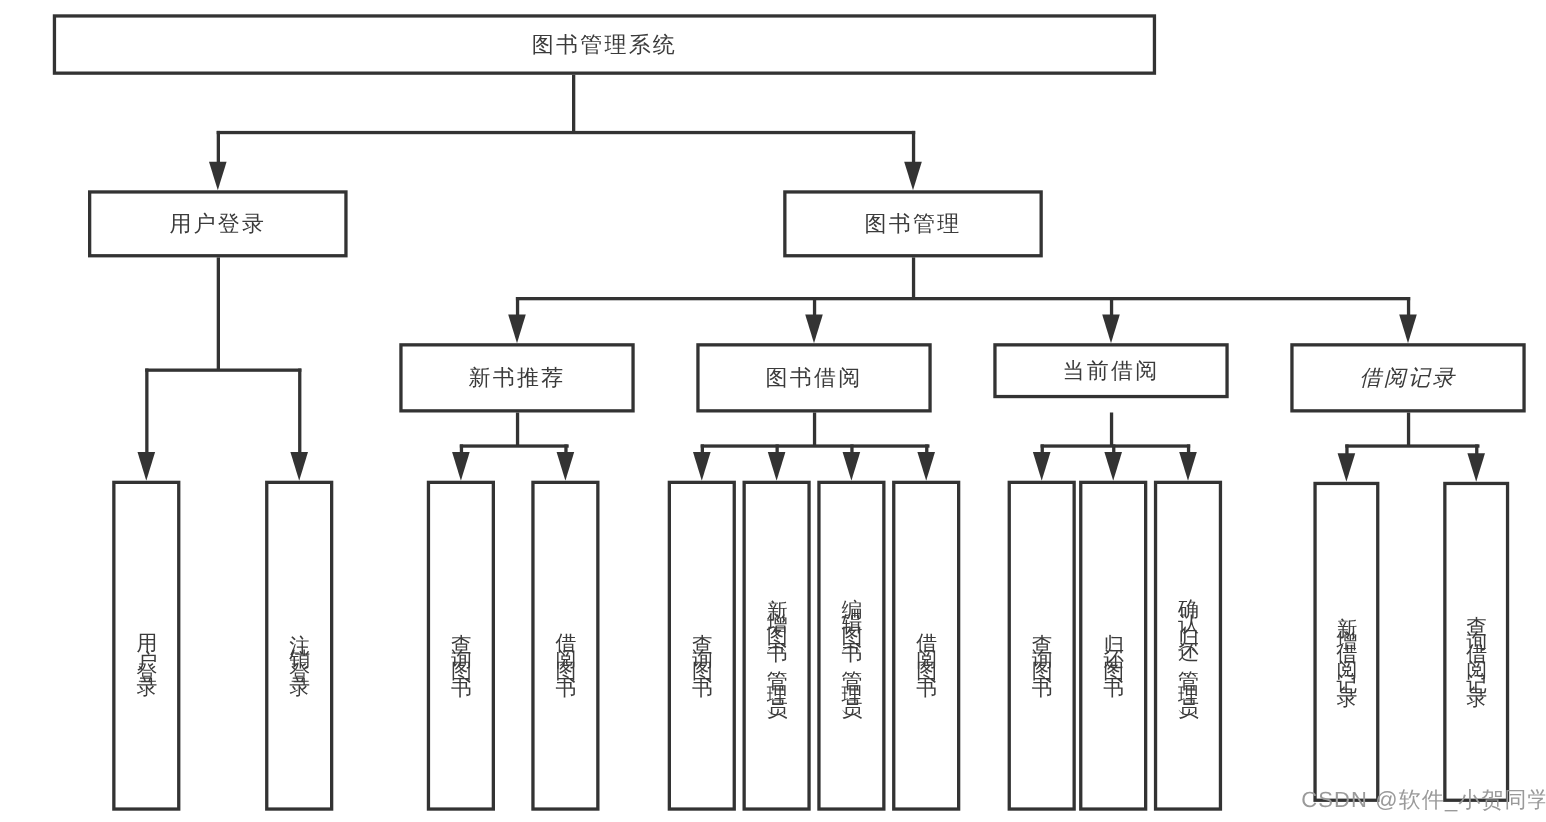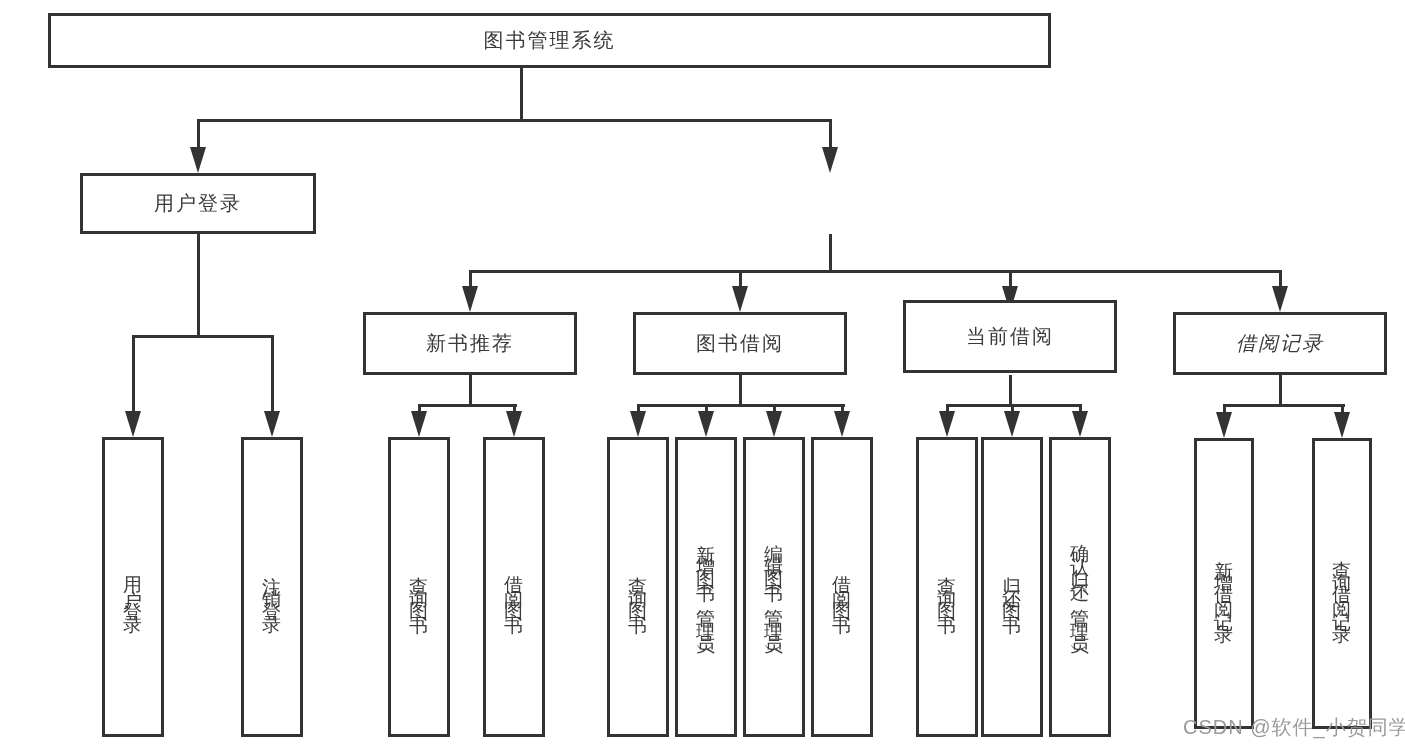--- a/index.html
+++ b/index.html
@@ -70,20 +70,21 @@
   <div class="box" style="left:20px; top:13px; width:1003px; height:55px;margin-left:28px;">图书管理系统</div>
 
   <div class="vline" style="left:520px; top:68px; height:52px;"></div>
   <div class="hline" style="left:197px; top:119px; width:635px;"></div>
   <div class="vline" style="left:197px; top:119px; height:31px;"></div>
   <div class="arr" style="left:190px; top:147px;"></div>
   <div class="vline" style="left:829px; top:119px; height:31px;"></div>
   <div class="arr" style="left:822px; top:147px;"></div>
 
   <div class="box" style="left:80px; top:173px; width:236px; height:61px;">用户登录</div>
+  <div class="box" style="left:712px; top:173px; width:236px; height:61px;">图书管理</div>
 
   <div class="vline" style="left:197px; top:234px; height:103px;"></div>
   <div class="hline" style="left:132px; top:335px; width:142px;"></div>
   <div class="vline" style="left:132px; top:335px; height:78px;"></div>
   <div class="arr" style="left:125px; top:411px;"></div>
   <div class="vline" style="left:271px; top:335px; height:78px;"></div>
   <div class="arr" style="left:264px; top:411px;"></div>
 
   <div class="vline" style="left:829px; top:234px; height:38px;"></div>
   <div class="hline" style="left:469px; top:270px; width:813px;"></div>
@@ -91,21 +92,21 @@
   <div class="arr" style="left:462px;  top:286px;"></div>
   <div class="vline" style="left:739px;  top:270px; height:18px;"></div>
   <div class="arr" style="left:732px;  top:286px;"></div>
   <div class="vline" style="left:1009px; top:270px; height:18px;"></div>
   <div class="arr" style="left:1002px; top:286px;"></div>
   <div class="vline" style="left:1279px; top:270px; height:18px;"></div>
   <div class="arr" style="left:1272px; top:286px;"></div>
 
   <div class="box" style="left:363px; top:312px; width:214px; height:63px;">新书推荐</div>
   <div class="box" style="left:633px; top:312px; width:214px; height:63px;">图书借阅</div>
-  <div class="box" style="left:903px; top:300px; width:214px; height:73px;font-family:Liberation Mono, monospace;">当前借阅</div>
+  <div class="box" style="left:903px; top:312px; width:214px; height:50px;font-family:Liberation Mono, monospace;">当前借阅</div>
   <div class="box" style="left:1173px; top:312px; width:214px; height:63px;font-style:italic;">借阅记录</div>
 
   <div class="vline" style="left:469px; top:375px; height:31px;"></div>
   <div class="hline" style="left:418px; top:404px; width:99px;"></div>
   <div class="vline" style="left:418px; top:404px; height:10px;"></div>
   <div class="arr" style="left:411px; top:411px;"></div>
   <div class="vline" style="left:513px; top:404px; height:10px;"></div>
   <div class="arr" style="left:506px; top:411px;"></div>
 
   <div class="vline" style="left:739px; top:375px; height:31px;"></div>

